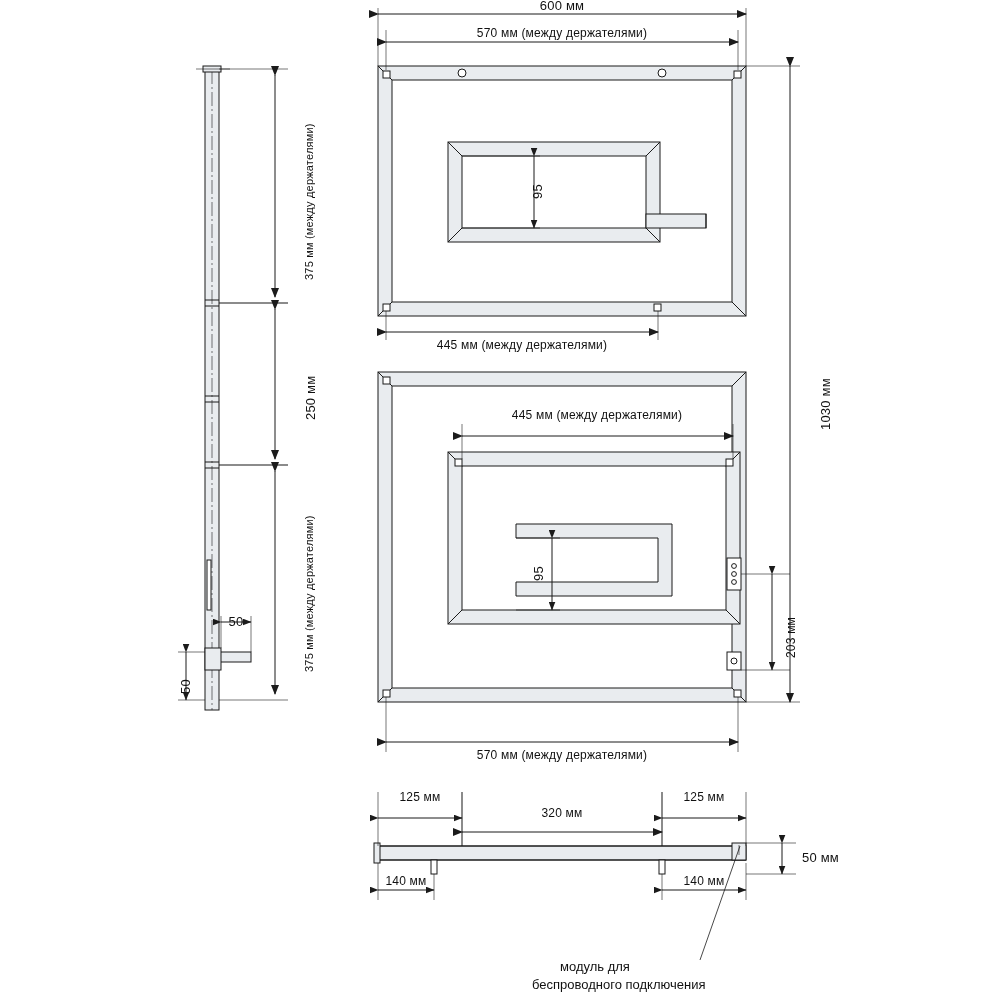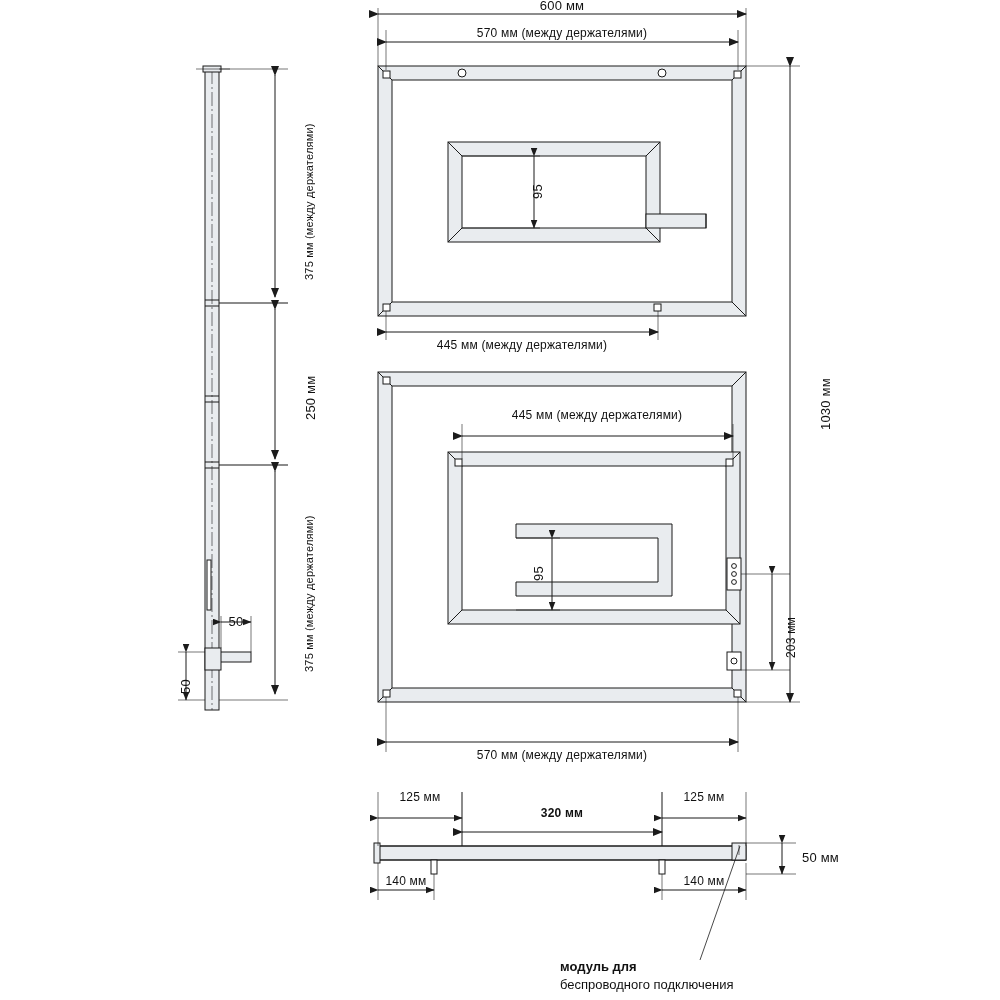--- a/index.html
+++ b/index.html
@@ -282,24 +282,24 @@
   <div class="lbl rot90 sm" style="left:784px;top:658px;">203 мм</div>
 
   <div class="lbl rot90 xs" style="left:303px;top:280px;">375 мм (между держателями)</div>
   <div class="lbl rot90" style="left:303px;top:420px;">250 мм</div>
   <div class="lbl rot90 xs" style="left:303px;top:672px;">375 мм (между держателями)</div>
 
   <div class="lbl center" style="left:236px;top:614px;">50</div>
   <div class="lbl rot90" style="left:178px;top:694px;">50</div>
 
   <div class="lbl center sm" style="left:420px;top:790px;">125 мм</div>
-  <div class="lbl center sm" style="left:562px;top:806px;font-weight:bold;">320 мм</div>
+  <div class="lbl center sm" style="left:562px;top:806px;">320 мм</div>
   <div class="lbl center sm" style="left:704px;top:790px;">125 мм</div>
   <div class="lbl center sm" style="left:406px;top:874px;">140 мм</div>
   <div class="lbl center sm" style="left:704px;top:874px;">140 мм</div>
   <div class="lbl" style="left:802px;top:850px;">50 мм</div>
 
   <div class="note">
-    <span style="position:absolute;left:560px;top:958px;white-space:nowrap;font-weight:bold;">модуль для</span>
-    <span style="position:absolute;left:560px;top:976px;white-space:nowrap;">беспроводного подключения</span>
+    <span style="position:absolute;left:560px;top:958px;white-space:nowrap;">модуль для</span>
+    <span style="position:absolute;left:532px;top:976px;white-space:nowrap;">беспроводного подключения</span>
   </div>
 
 </div>
 
 </body></html>

